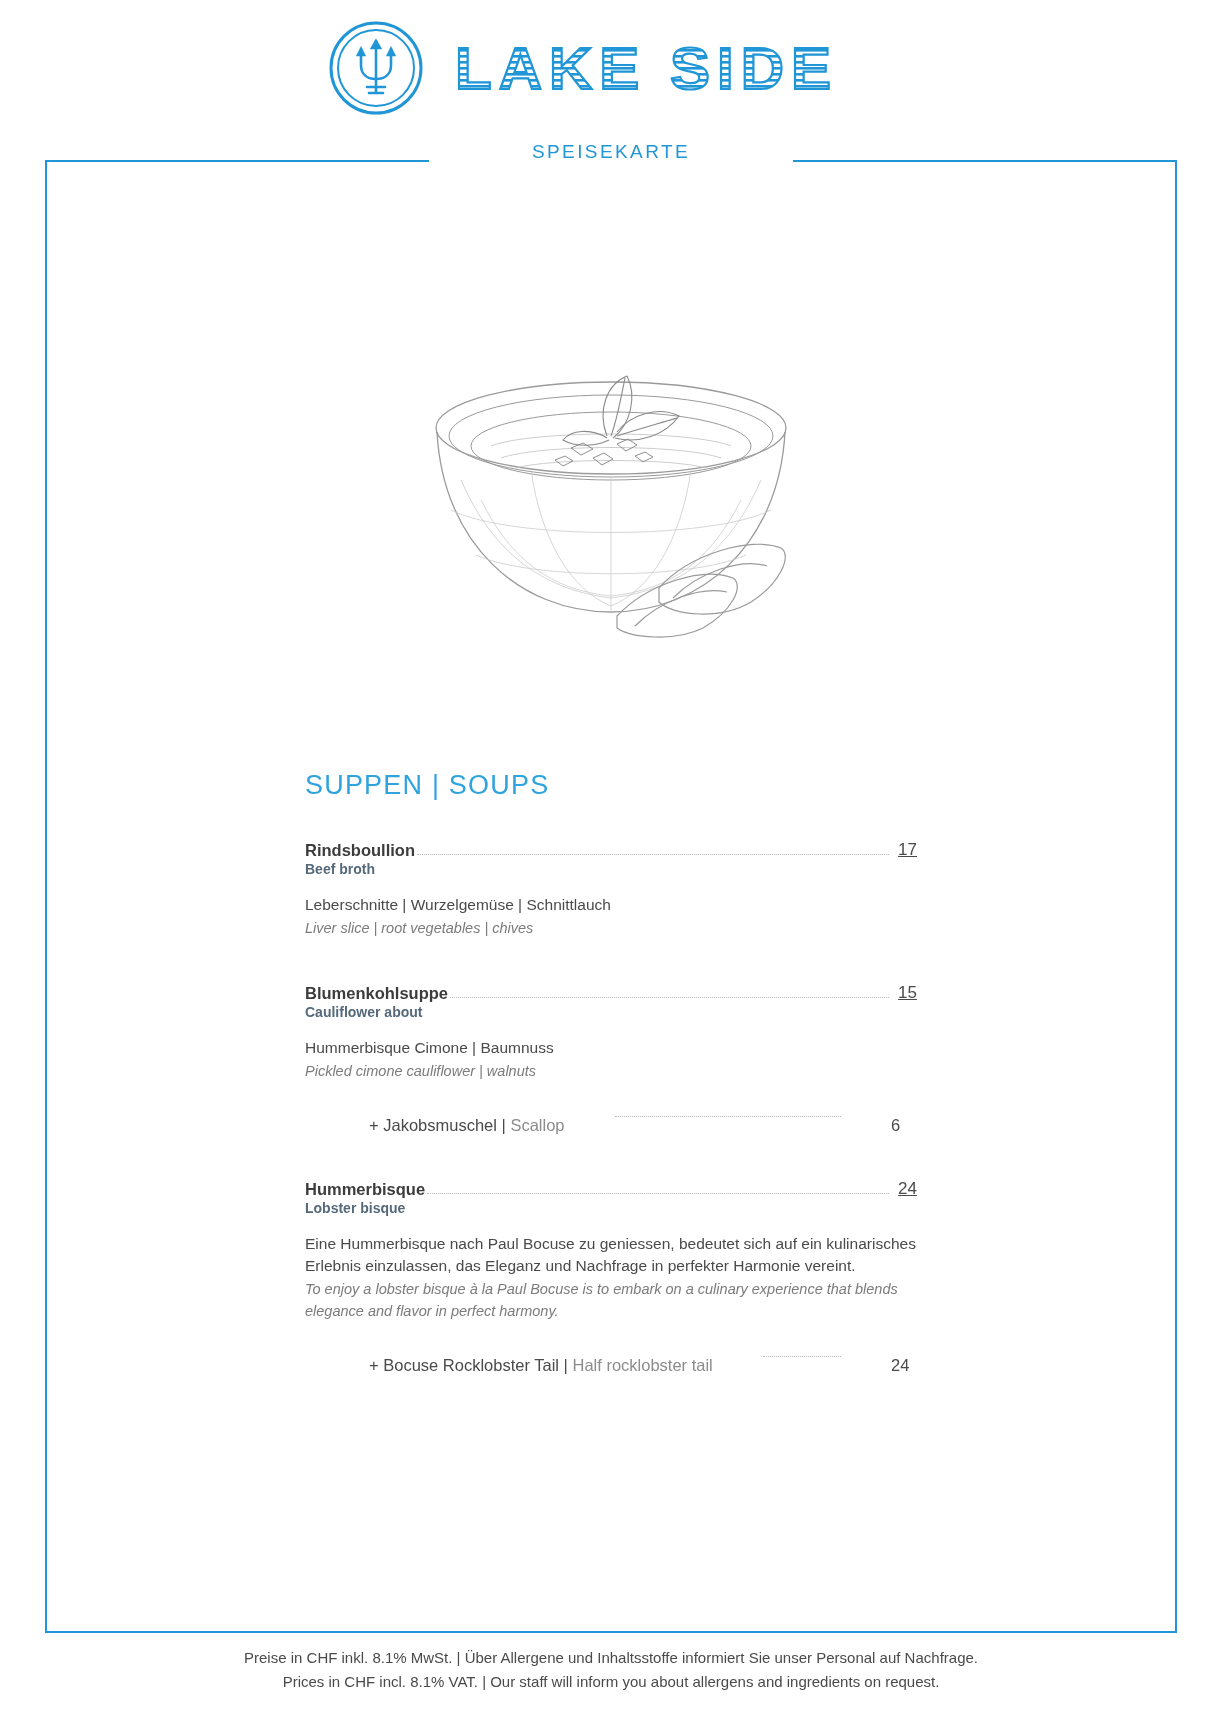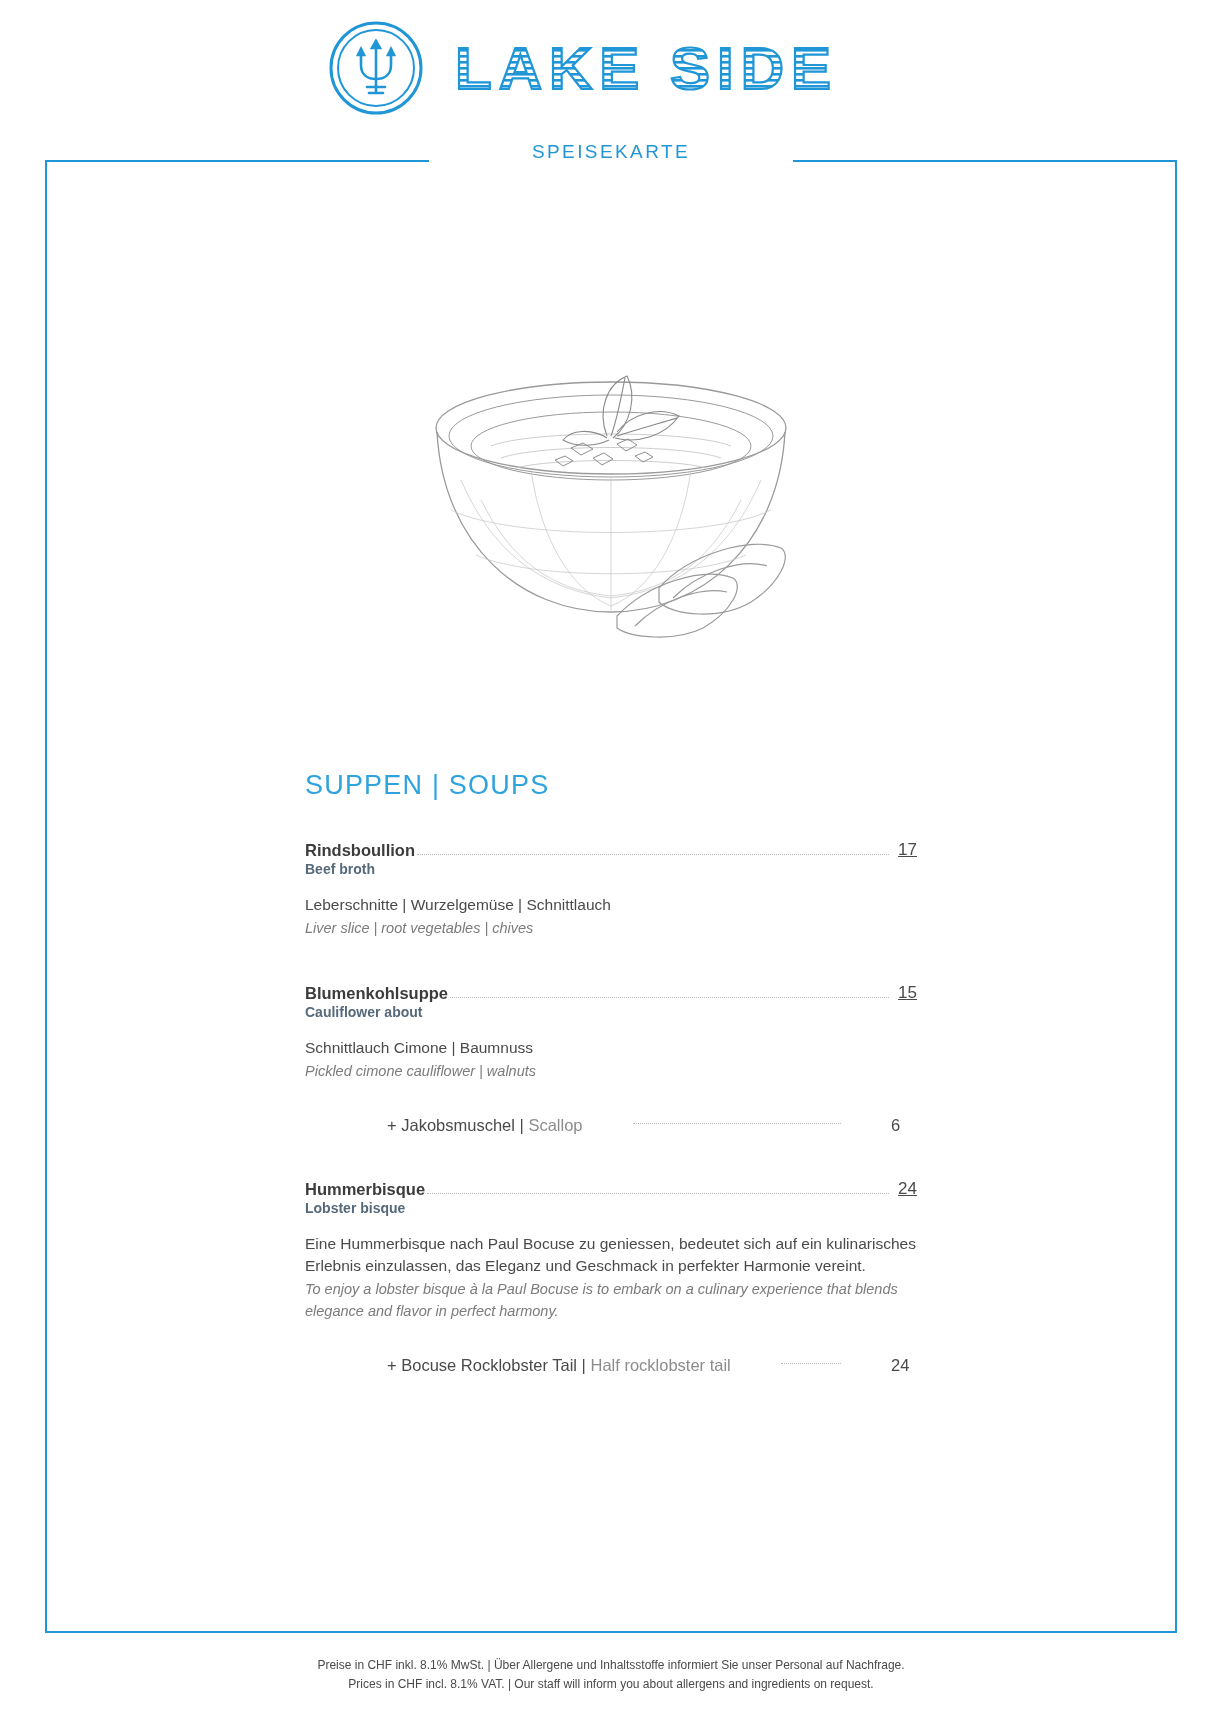--- a/index.html
+++ b/index.html
@@ -145,23 +145,23 @@
   .desc-en {
     font-size: 14.5px;
     color: #7b7b7b;
     font-style: italic;
     margin-top: 1px;
     line-height: 1.52;
   }
 
   .addon {
     margin-top: 34px;
-    margin-left: 82px;
-    display: flex;
-    align-items: center;
+    margin-left: 64px;
+    display: flex;
+    align-items: flex-start;
     gap: 48px;
   }
   .addon .name {
     font-size: 16.5px;
     font-weight: 400;
     color: #4a4a4a;
     white-space: nowrap;
   }
   .addon .name .en { color: #8c8c8c; }
   .addon .dots {
@@ -177,21 +177,21 @@
     min-width: 26px;
   }
 
   
   .footer {
     position: absolute;
     left: 0;
     right: 0;
     bottom: 34px;
     text-align: center;
-    font-size: 12px;
+    font-size: 15px;
     color: #4a4a4a;
     line-height: 1.6;
   }
 </style>
 </head>
 <body>
 
 <div class="logo-area">
   <div class="logo-mark">
     <svg viewBox="0 0 98 98" width="98" height="98">
@@ -300,37 +300,37 @@
     <div class="desc-en">Liver slice | root vegetables | chives</div>
   </div>
 
   <div class="item">
     <div class="row">
       <span class="name">Blumenkohlsuppe</span>
       <span class="dots"></span>
       <span class="price">15</span>
     </div>
     <div class="sub-en">Cauliflower about</div>
-    <div class="desc-de">Schnittlauch Cimone | Baumnuss</div>
+    <div class="desc-de">Hummerbisque Cimone | Baumnuss</div>
     <div class="desc-en">Pickled cimone cauliflower | walnuts</div>
     <div class="addon">
       <span class="name"><span>+ Jakobsmuschel | </span><span class="en">Scallop</span></span>
       <span class="dots"></span>
       <span class="price">6</span>
     </div>
   </div>
 
   <div class="item">
     <div class="row">
       <span class="name">Hummerbisque</span>
       <span class="dots"></span>
       <span class="price">24</span>
     </div>
     <div class="sub-en">Lobster bisque</div>
-    <div class="desc-de">Eine Hummerbisque nach Paul Bocuse zu geniessen, bedeutet sich auf ein kulinarisches Erlebnis einzulassen, das Eleganz und Geschmack in perfekter Harmonie vereint.</div>
+    <div class="desc-de">Eine Hummerbisque nach Paul Bocuse zu geniessen, bedeutet sich auf ein kulinarisches Erlebnis einzulassen, das Eleganz und Nachfrage in perfekter Harmonie vereint.</div>
     <div class="desc-en">To enjoy a lobster bisque à la Paul Bocuse is to embark on a culinary experience that blends elegance and flavor in perfect harmony.</div>
     <div class="addon">
       <span class="name"><span>+ Bocuse Rocklobster Tail | </span><span class="en">Half rocklobster tail</span></span>
       <span class="dots"></span>
       <span class="price">24</span>
     </div>
   </div>
 </div>
 
 <div class="footer">

